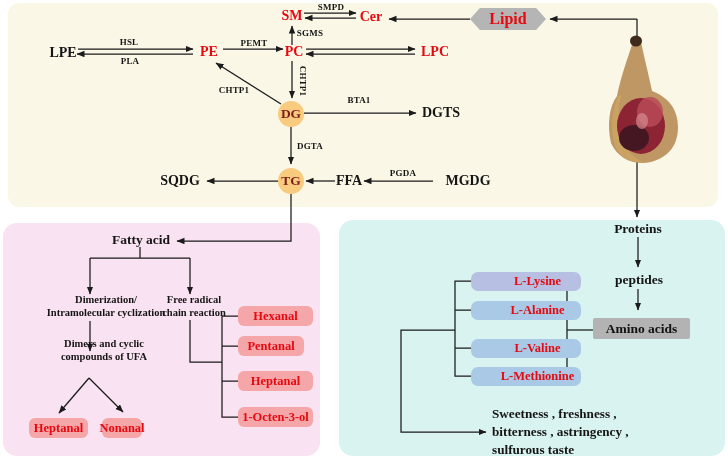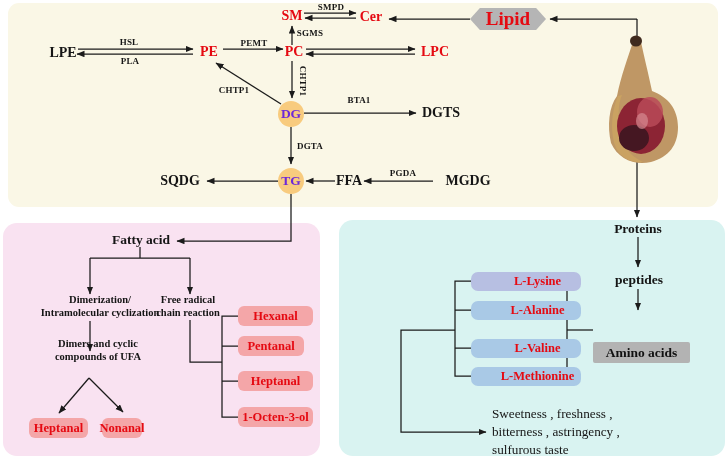--- a/index.html
+++ b/index.html
@@ -14,49 +14,49 @@
   svg.overlay{position:absolute;left:0;top:0;pointer-events:none;}
   .lbl{
     position:absolute;transform:translate(-50%,-50%);
     font-weight:bold;color:#151515;white-space:nowrap;line-height:1;
   }
   .n14{font-size:14px;}
   .n13{font-size:13.5px;}
   .red{color:#e50a12;}
   .enz{font-size:9px;letter-spacing:.2px;}
   .enz-vert{transform:translate(-50%,-50%) rotate(90deg);}
-  .two{line-height:12.5px;font-size:10.5px;text-align:center;white-space:nowrap;}
+  .two{line-height:12.5px;font-size:10.5px;text-align:center;white-space:nowrap;margin-left:6px;}
   .circle{
     position:absolute;width:26px;height:26px;border-radius:50%;
     background:#f8cb7e;display:flex;align-items:center;justify-content:center;
-    transform:translate(-50%,-50%);font-weight:bold;font-size:13.5px;color:#6d28d9;
+    transform:translate(-50%,-50%);font-weight:bold;font-size:13.5px;color:#7f1d1d;
   }
   .hex{
     position:absolute;left:470px;top:8px;width:76px;height:22px;
     background:#b5b5b5;display:flex;align-items:center;justify-content:center;
     clip-path:polygon(0% 50%,13% 0%,87% 0%,100% 50%,87% 100%,13% 100%);
-    font-weight:bold;font-size:19px;color:#e50a12;
+    font-weight:bold;font-size:16px;color:#e50a12;
   }
   .pbox{
     position:absolute;background:#f4a6a8;border-radius:6px;
     display:flex;align-items:center;justify-content:center;
     font-weight:bold;font-size:12.5px;color:#e50a12;
   }
   .abox{
     position:absolute;left:471px;width:87px;height:19px;background:#a9c9e6;border-radius:7px;
     display:flex;align-items:center;justify-content:center;
     font-weight:bold;font-size:12.5px;color:#e50a12;padding-left:23px;
   }
   .abox.lav{background:#b7bfe2;}
   .gbox{
     position:absolute;left:593px;top:318px;width:97px;height:21px;background:#b3b3b3;
     display:flex;align-items:center;justify-content:center;
-    font-weight:bold;font-size:13.5px;color:#111;border-radius:2px;margin-top:24px;
-  }
-  .taste{position:absolute;left:492px;transform:translate(0,-50%);font-weight:normal;font-size:13.2px;color:#151515;white-space:nowrap;}
+    font-weight:bold;font-size:13.5px;color:#111;border-radius:2px;
+  }
+  .taste{position:absolute;left:492px;transform:translate(0,-50%);font-weight:bold;font-size:13.2px;color:#151515;white-space:nowrap;}
 </style>
 </head>
 <body>
 
 <div id="stage">
 
   <div class="panel" id="panel-lipid"></div>
   <div class="panel" id="panel-fatty"></div>
   <div class="panel" id="panel-protein"></div>
 

